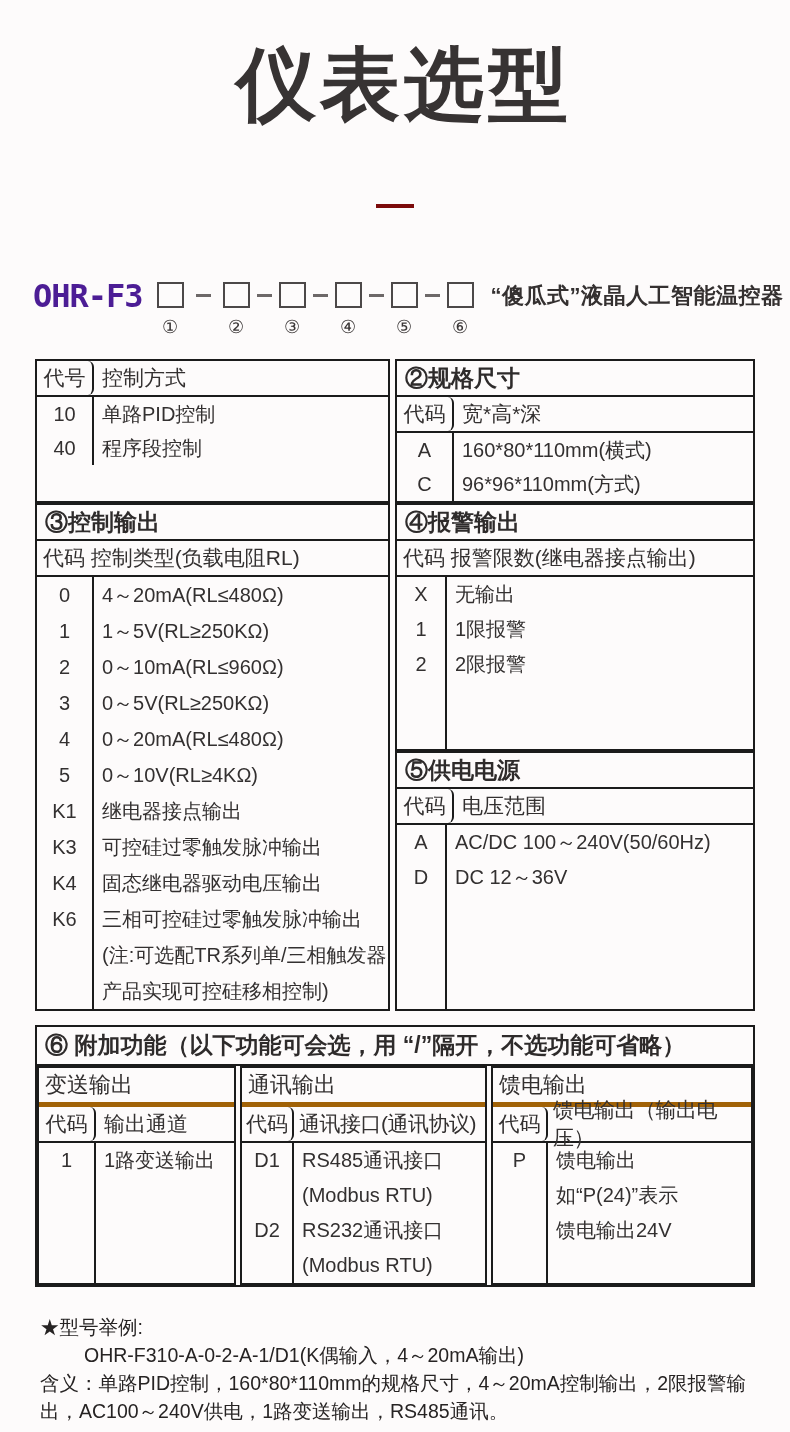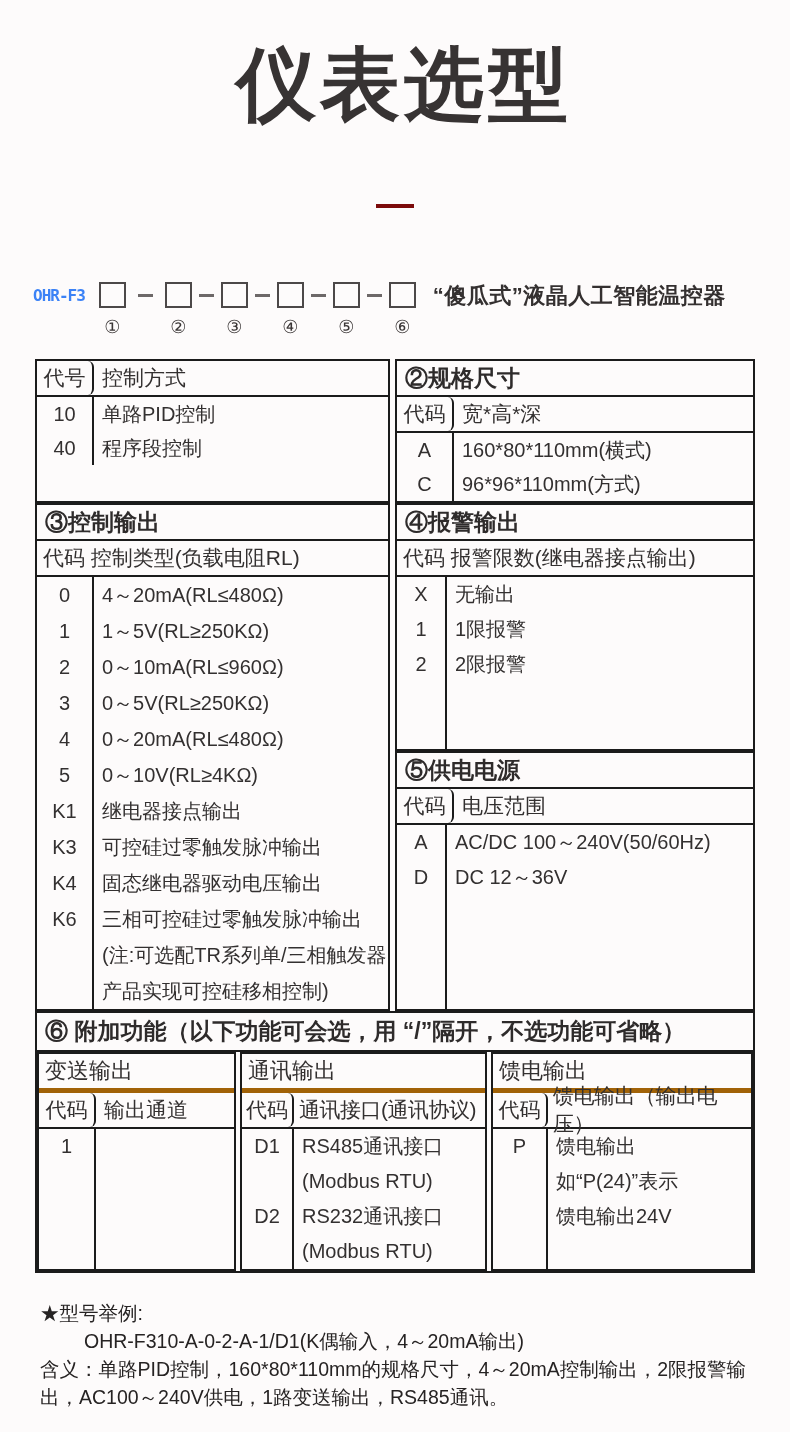--- a/index.html
+++ b/index.html
@@ -23,22 +23,22 @@
   .red-line{
     width:38px;height:4px;background:#7c0b0b;
     margin:64px auto 0;
   }
   
   .model-line{
     margin:74px 0 0 33px;
     display:flex;align-items:flex-start;
   }
   .model-prefix{
-    font-size:16px;font-weight:bold;letter-spacing:-1px;
-    line-height:28px;color:#3b82f6;
+    font-size:32px;font-weight:bold;letter-spacing:-1px;
+    line-height:28px;color:#4c1d95;
     font-family:"DejaVu Sans Mono","Liberation Sans",sans-serif;
   }
   .slots{display:flex;align-items:flex-start;margin-left:14px;}
   .slot{display:flex;flex-direction:column;align-items:center;}
   .sbox{width:23px;height:22px;border:2px solid #4c4848;background:transparent;}
   .pos{margin-top:9px;font-size:18px;color:#3a3636;line-height:20px;}
   .dash{width:15px;height:3px;background:#6d6868;margin:12px 7px 0 7px;}
   .dash.wide{margin:12px 12px 0 12px;}
   .model-desc{
     margin-left:17px;font-size:22px;font-weight:bold;
@@ -81,21 +81,21 @@
   .lines-36 .line{height:36px;}
   
   .sec1,.sec2{height:144px;}
   .sec3{height:508px;}
   .sec4{height:248px;}
   .sec5{height:260px;display:flex;flex-direction:column;}
   .sec3{display:flex;flex-direction:column;}
   .sec4{display:flex;flex-direction:column;}
   .sec4 .col-codes,.sec5 .col-codes{width:48px;}
   
-  .sec6{height:262px;margin-top:0;display:flex;flex-direction:column;}
+  .sec6{height:262px;margin-top:14px;display:flex;flex-direction:column;}
   .sec6-header{
     height:38px;border-bottom:2px solid #1b1b1b;
     display:flex;align-items:center;padding-left:8px;
     font-size:23px;font-weight:bold;color:#2e2b2b;white-space:nowrap;
   }
   .groups{
     flex:1;display:grid;grid-template-columns:199px 247px 262px;
     column-gap:4px;
   }
   .group{
@@ -277,20 +277,23 @@
       <div class="group g1">
         <div class="group-title">变送输出</div>
         <div class="sub-row">
           <div class="sub-code">代码</div>
           <div class="sub-desc">输出通道</div>
         </div>
         <div class="data-area lines-35">
             <div class="col-codes">
               <div class="line">1</div>
             </div>
+            <div class="col-descs">
+              <div class="line">1路变送输出</div>
+            </div>
           </div>
       </div>
       <div class="group g2">
         <div class="group-title">通讯输出</div>
         <div class="sub-row">
           <div class="sub-code">代码</div>
           <div class="sub-desc">通讯接口(通讯协议)</div>
         </div>
         <div class="data-area lines-35">
             <div class="col-codes">

